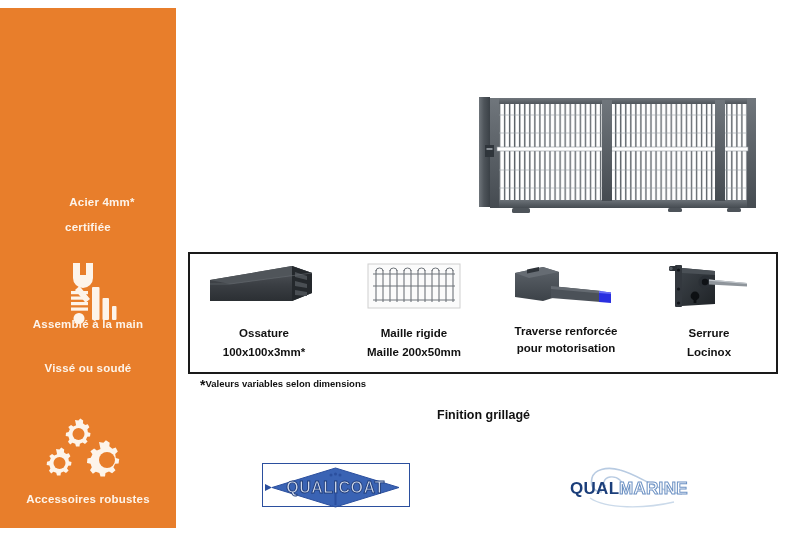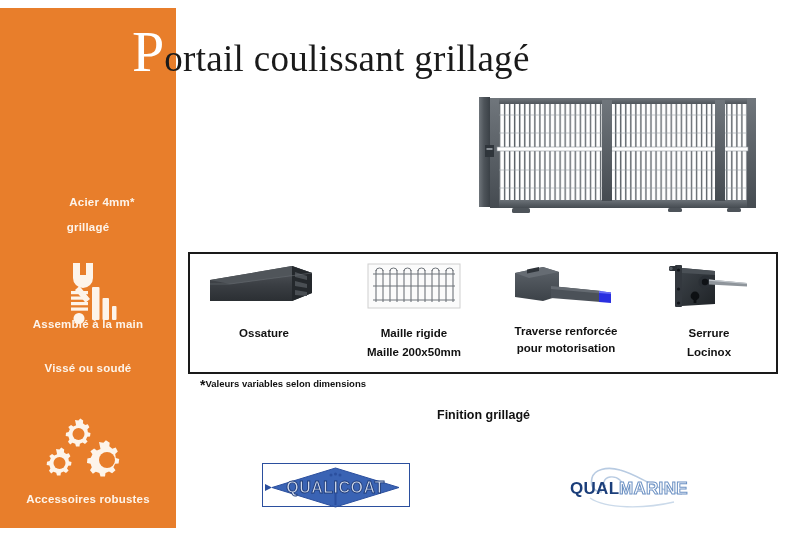--- a/index.html
+++ b/index.html
@@ -162,21 +162,21 @@
   }
 </style>
 </head>
 <body>
 
 <div id="page">
 
   <div id="sidebar">
 
     <div class="side-caption cap-a">Acier 4mm*</div>
-    <div class="side-caption cap-b">grillagé</div>
+    <div class="side-caption cap-b">certifiée</div>
 
     <div class="side-icon icon-wrench">
       <svg width="62" height="66" viewBox="0 0 62 66" fill="#fdf4ea" aria-hidden="true">
 
         <path d="M16 2 h7 v12 h6 V2 h7 v15 a9.5 9.5 0 0 1 -20 0 Z"></path>
 
         <path d="M22.5 25 L33 38 L28.5 41.8 L18 29 Z"></path>
 
         <path d="M22 52 a5.5 5.5 0 1 0 0.01 0 Z"></path>
 
@@ -204,23 +204,20 @@
           <circle cx="17.5" cy="45" r="6" fill="#e87e2b"></circle>
 
           <path d="M57 24 l4.4 .8 2.5-2.6 3.8 2.5 -.4 3.5 3 2.5 3.4-1.2 2.1 4.0 -2.6 2.5 .6 3.9 3.4 1.2 -.6 4.4 -3.5 .3 -1.7 3.5 2.1 2.9 -3.4 3.0 -3.1-1.7 -3.5 1.6 -.5 3.5 -4.5-.2 -1.1-3.4 -3.6-1.3 -2.9 2.1 -2.9-3.5 1.8-3.0 -1.3-3.6 -3.5-.7 .4-4.4 3.4-.9 1.6-3.5 -2-3.0 3.7-2.7 2.8 2.0 3.6-1.4 Z"></path>
           <circle cx="65" cy="42" r="8" fill="#e87e2b"></circle>
         </g>
       </svg>
     </div>
     <div class="side-caption cap-e">Accessoires robustes</div>
   </div>
 
-  <div id="title-wrap">
-    <span class="title-initial">P</span><span class="title-rest">ortail coulissant grillagé</span>
-  </div>
 
   <div id="gate-photo">
     <svg width="303" height="130" viewBox="0 0 303 130" aria-hidden="true">
       <defs>
         <linearGradient id="postg" x1="0" y1="0" x2="1" y2="0">
           <stop offset="0%" stop-color="#6f757b"></stop>
           <stop offset="45%" stop-color="#4e545a"></stop>
           <stop offset="100%" stop-color="#3a4046"></stop>
         </linearGradient>
         <linearGradient id="frameg" x1="0" y1="0" x2="0" y2="1">
@@ -284,20 +281,21 @@
 
           <path d="M86 6 L106 13 L106 33 L86 41 Z" fill="#24282c"></path>
           <path d="M89 12 L101 16 L101 20 L89 17 Z" fill="#4a4f54"></path>
           <path d="M89 21 L101 24 L101 28 L89 26 Z" fill="#4a4f54"></path>
           <path d="M89 30 L101 32 L101 36 L89 35 Z" fill="#4a4f54"></path>
 
           <path d="M4 24 L24 24 L106 13" fill="none" stroke="#6a6f75" stroke-width="0.8" opacity="0.7"></path>
         </svg>
       </div>
       <div class="comp-lbl lbl1">Ossature</div>
+      <div class="comp-lbl lbl2">100x100x3mm*</div>
     </div>
 
     <div class="comp" style="left:148px;width:152px;">
       <div class="comp-img">
         <svg width="104" height="50" viewBox="0 0 104 50" aria-hidden="true">
           <rect x="6" y="4" width="92" height="44" fill="#fbfbfb" stroke="#cfcfcf" stroke-width="1"></rect>
           <g stroke="#6f747a" stroke-width="1.1">
             <line x1="14" y1="10" x2="14" y2="42"></line>
             <line x1="21" y1="10" x2="21" y2="42"></line>
             <line x1="28" y1="10" x2="28" y2="42"></line>

